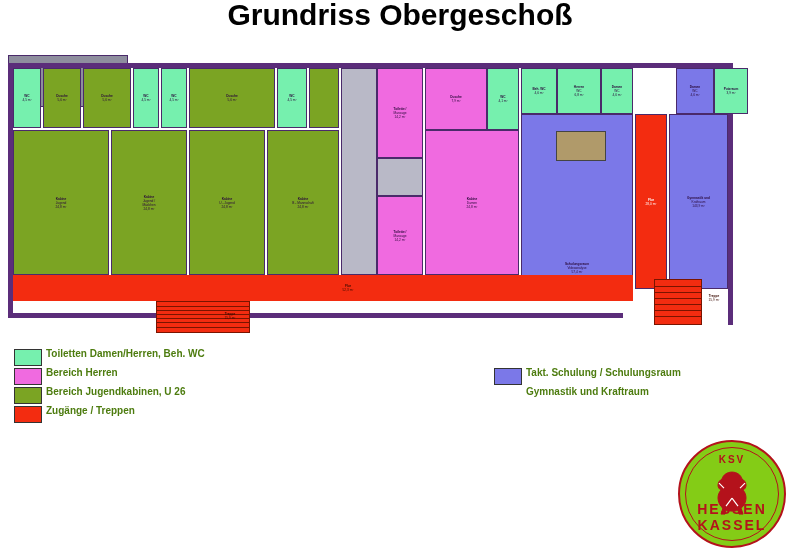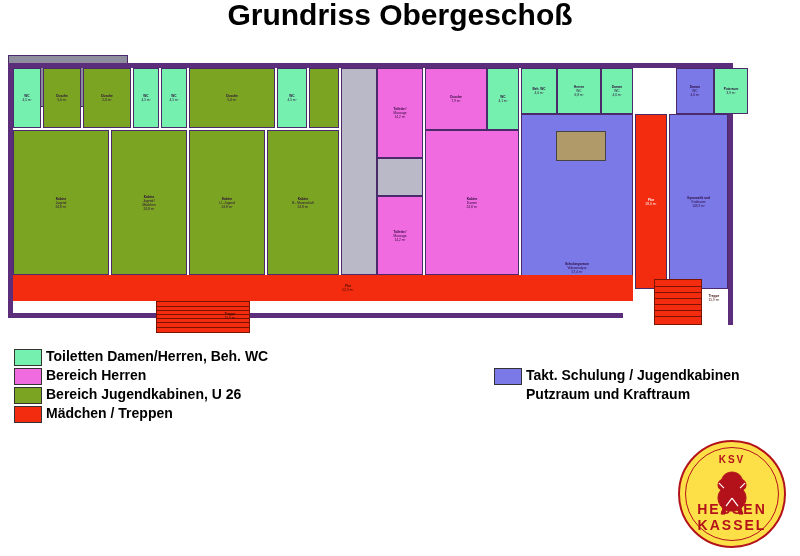--- a/index.html
+++ b/index.html
@@ -18,26 +18,26 @@
         overflow:hidden;display:flex;flex-direction:column;align-items:center;justify-content:center;}
   .room b{font-weight:bold;}
   .wall{position:absolute;background:#5b2d7a;}
   .red{position:absolute;background:#f32c10;}
   .green{background:#7ba423;}
   .pink{background:#f06ae0;}
   .mint{background:#76f0ae;}
   .blue{background:#7b78e8;}
   .grey{background:#b9b9c7;}
   .dgrey{background:#8e8e9e;}
-  .legend{position:absolute;font-size:14px;font-weight:bold;color:#000000;}
+  .legend{position:absolute;font-size:10px;font-weight:bold;color:#4d7c0f;}
   .sw{position:absolute;width:26px;height:15px;border:1px solid #333;}
   .stair{position:absolute;background:#f32c10;border:1px solid #7a1400;}
   .stair i{position:absolute;left:0;width:100%;height:1px;background:#7a1400;display:block;}
   .logo{position:absolute;right:14px;bottom:8px;width:104px;height:104px;border-radius:50%;
-        border:2px solid #b4121b;background:#fde047;}
+        border:2px solid #b4121b;background:#84cc16;}
   .logo .inner{position:absolute;inset:5px;border-radius:50%;border:1px solid #b4121b;}
   .logo .txt{position:absolute;width:100%;text-align:center;font-size:10px;font-weight:bold;color:#b4121b;letter-spacing:2px;}
   .logo .lion{position:absolute;left:50%;top:50%;transform:translate(-50%,-48%);}
 </style>
 </head>
 <body>
 
 <div class="title">Grundriss Obergeschoß</div>
 
 <div id="plan">
@@ -207,27 +207,27 @@
   <div class="sw" style="left:14px;top:349px;background:#76f0ae;"></div>
   <div class="legend" style="left:46px;top:348px;">Toiletten Damen/Herren, Beh. WC</div>
 
   <div class="sw" style="left:14px;top:368px;background:#f06ae0;"></div>
   <div class="legend" style="left:46px;top:367px;">Bereich Herren</div>
 
   <div class="sw" style="left:14px;top:387px;background:#7ba423;"></div>
   <div class="legend" style="left:46px;top:386px;">Bereich Jugendkabinen, U 26</div>
 
   <div class="sw" style="left:14px;top:406px;background:#f32c10;"></div>
-  <div class="legend" style="left:46px;top:405px;">Mädchen / Treppen</div>
+  <div class="legend" style="left:46px;top:405px;">Zugänge / Treppen</div>
 </div>
 
 <div>
   <div class="sw" style="left:494px;top:368px;background:#7b78e8;"></div>
-  <div class="legend" style="left:526px;top:367px;">Takt. Schulung / Jugendkabinen</div>
-  <div class="legend" style="left:526px;top:386px;">Putzraum und Kraftraum</div>
+  <div class="legend" style="left:526px;top:367px;">Takt. Schulung / Schulungsraum</div>
+  <div class="legend" style="left:526px;top:386px;">Gymnastik und Kraftraum</div>
 </div>
 
 <div class="logo">
   <div class="inner"></div>
   <div class="txt" style="top:12px;">KSV</div>
   <div class="txt" style="bottom:13px;font-size:14px;">HESSEN KASSEL</div>
   <svg class="lion" width="44" height="54" viewBox="0 0 44 54">
     <path d="M22 4c-5 0-9 3-10 7-2 1-4 3-4 6 0 2 1 4 3 5-2 2-3 5-3 8 0 4 2 8 5 10l-2 6h4l1-4c2 1 4 1 6 1s4 0 6-1l1 4h4l-2-6c3-2 5-6 5-10 0-3-1-6-3-8 2-1 3-3 3-5 0-3-2-5-4-6-1-4-5-7-10-7z" fill="#b4121b" stroke="#b4121b" stroke-width="1"></path>
     <path d="M14 20l-5-5M30 20l5-5M22 30l-6 8M22 30l6 8" stroke="#fff" stroke-width="1.2" fill="none"></path>
   </svg>

